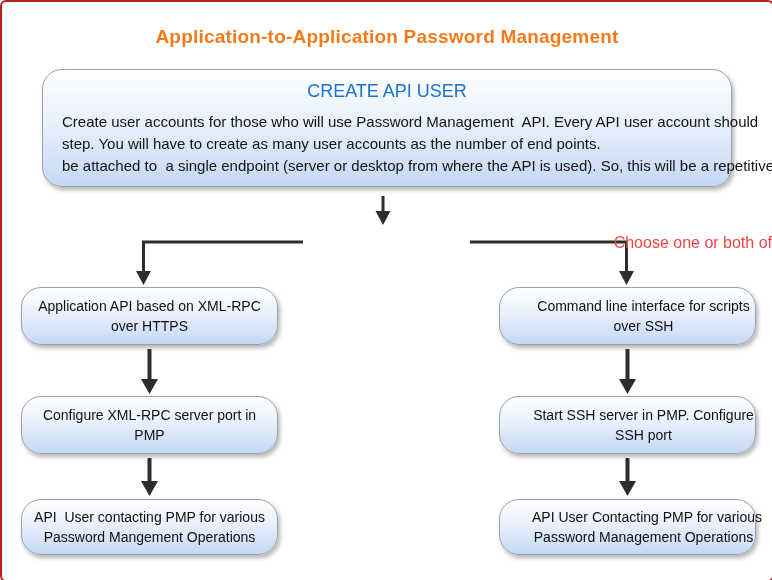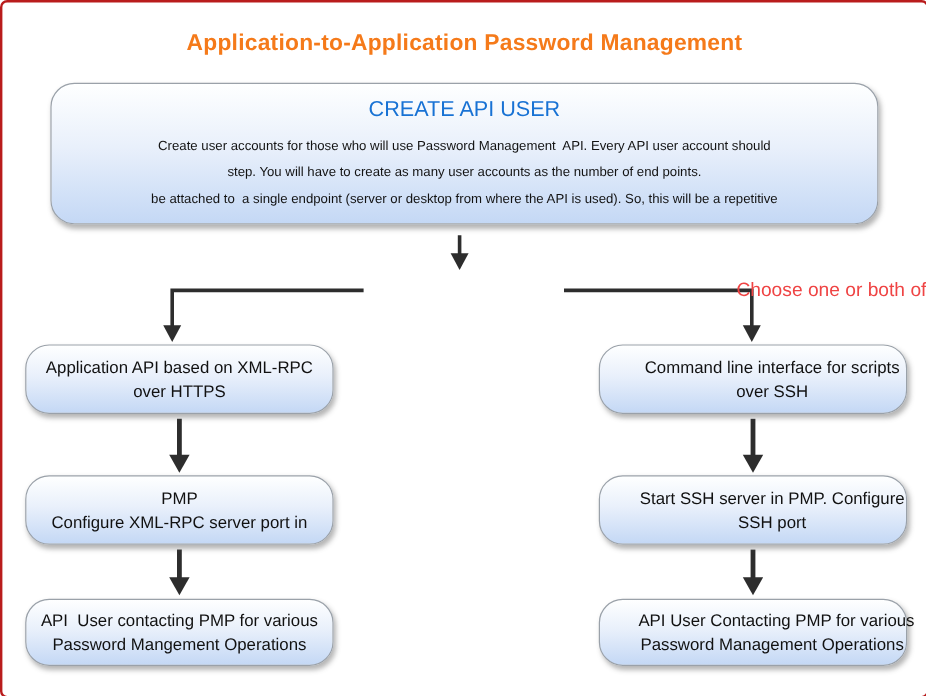--- a/index.html
+++ b/index.html
@@ -47,24 +47,23 @@
   .create-heading {
     margin-top: 11px;
     text-align: center;
     font-size: 18px;
     color: #1872d4;
     white-space: pre;
   }
   .create-body {
     margin-top: 9px;
     padding: 0 19px;
-    font-size: 11px;
+    font-size: 15px;
     color: #131313;
     line-height: 22px;
-    text-align: center;
   }
   .line {
     display: block;
     white-space: pre;
   }
   .flowbox {
     width: 257px;
     display: flex;
     flex-direction: column;
     justify-content: center;
@@ -148,22 +147,22 @@
     </div>
   </div>
 
   <div class="choose-label">Choose one or both of</div>
 
   <div class="gradbox flowbox col-left row-1">
     <span class="line">Application API based on XML-RPC</span>
     <span class="line">over HTTPS</span>
   </div>
   <div class="gradbox flowbox col-left row-2">
+    <span class="line">Configure XML-RPC server port in</span>
     <span class="line">PMP</span>
-    <span class="line">Configure XML-RPC server port in</span>
   </div>
   <div class="gradbox flowbox col-left row-3">
     <span class="line">API  User contacting PMP for various</span>
     <span class="line">Password Mangement Operations</span>
   </div>
 
   <div class="gradbox flowbox col-right row-1">
     <span class="line">Command line interface for scripts</span>
     <span class="line">over SSH</span>
   </div>

